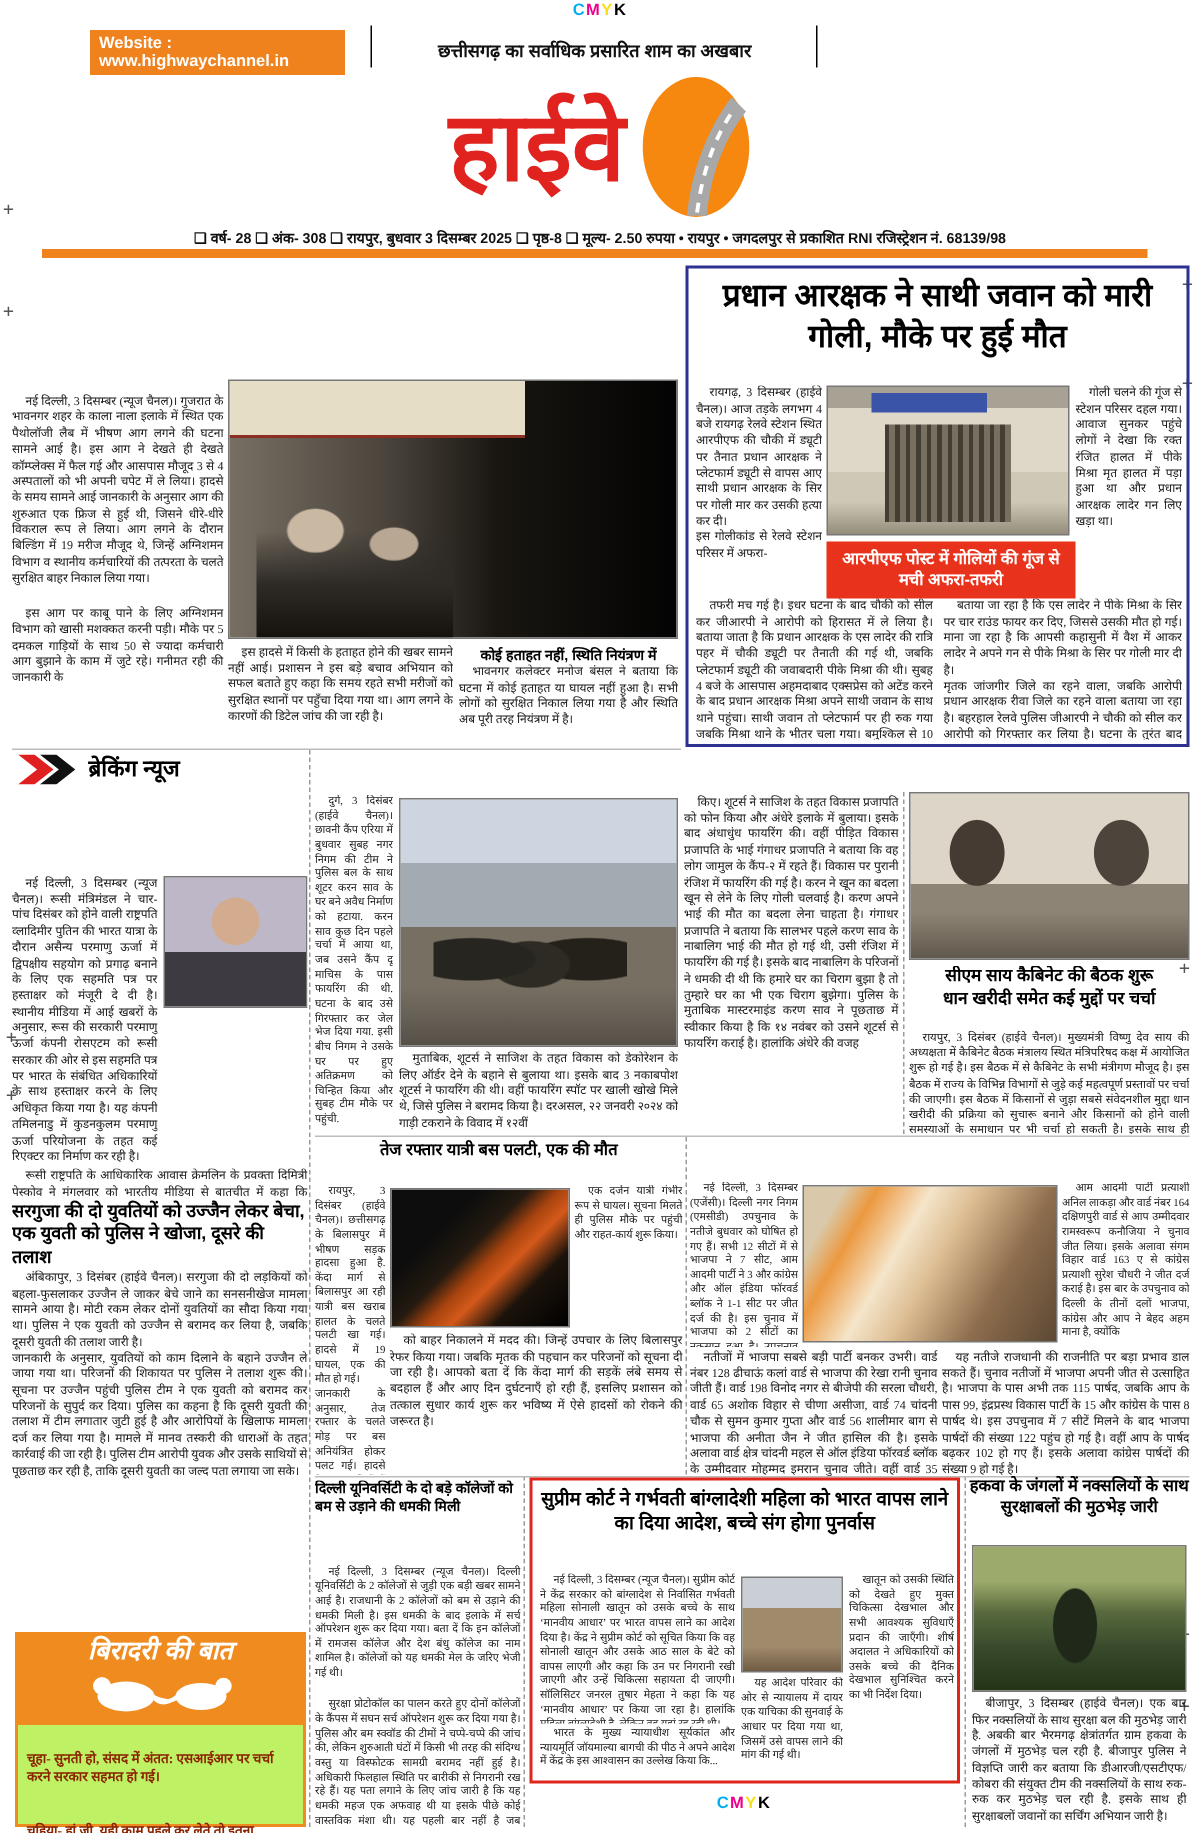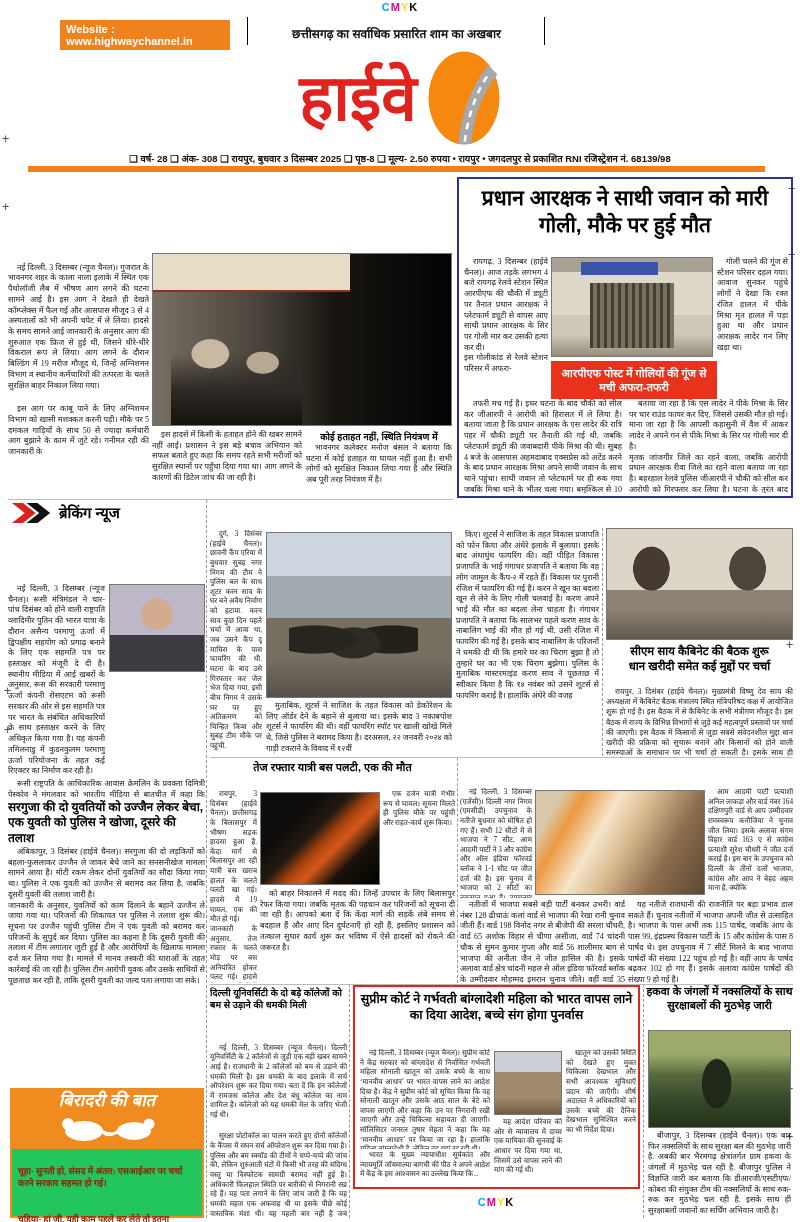--- a/index.html
+++ b/index.html
@@ -30,21 +30,21 @@
   .regmark{color:#555;font-size:12px;font-family:"DejaVu Sans Mono",monospace;}
   
   .bluebox{border:2px solid #2d3192;box-sizing:border-box;}
   .redbox{border:2px solid #e0251b;box-sizing:border-box;}
   .caption-red{background:#e8321c;color:#fff;font-family:"Liberation Sans",sans-serif;
                font-weight:bold;font-size:11px;line-height:1.3;display:flex;
                align-items:center;justify-content:center;text-align:center;padding:2px;}
   .subhead{font-size:9.5px;font-weight:bold;font-family:"Liberation Sans",sans-serif;}
   .greenhl{background:#e9f3e2;}
   
-  .biradari{border:2px solid #ef8b1f;box-sizing:border-box;background:#22c55e;}
+  .biradari{border:2px solid #ef8b1f;box-sizing:border-box;background:#bef264;}
   .biradari-top{background:#ef8b1f;color:#fff;text-align:center;padding:2px 0 0;}
   .biradari-title{font-family:"Liberation Sans",sans-serif;font-weight:bold;font-style:italic;
                   font-size:17px;line-height:1.1;}
   .biradari-txt{font-size:9px;font-weight:bold;color:#8b2500;line-height:1.35;padding:4px 6px;
                 white-space:pre-line;text-align:left;}
   
   .ph-fire{background:linear-gradient(90deg,#776f63 0%,#4a443c 35%,#191611 60%,#030303 100%);}
   .ph-fire::before{content:"";position:absolute;left:0;top:0;right:34%;height:21%;
                    background:#e6ddc6;border-bottom:2px solid #8c2f22;}
   .ph-fire::after{content:"";position:absolute;left:6%;bottom:0;width:44%;height:52%;

